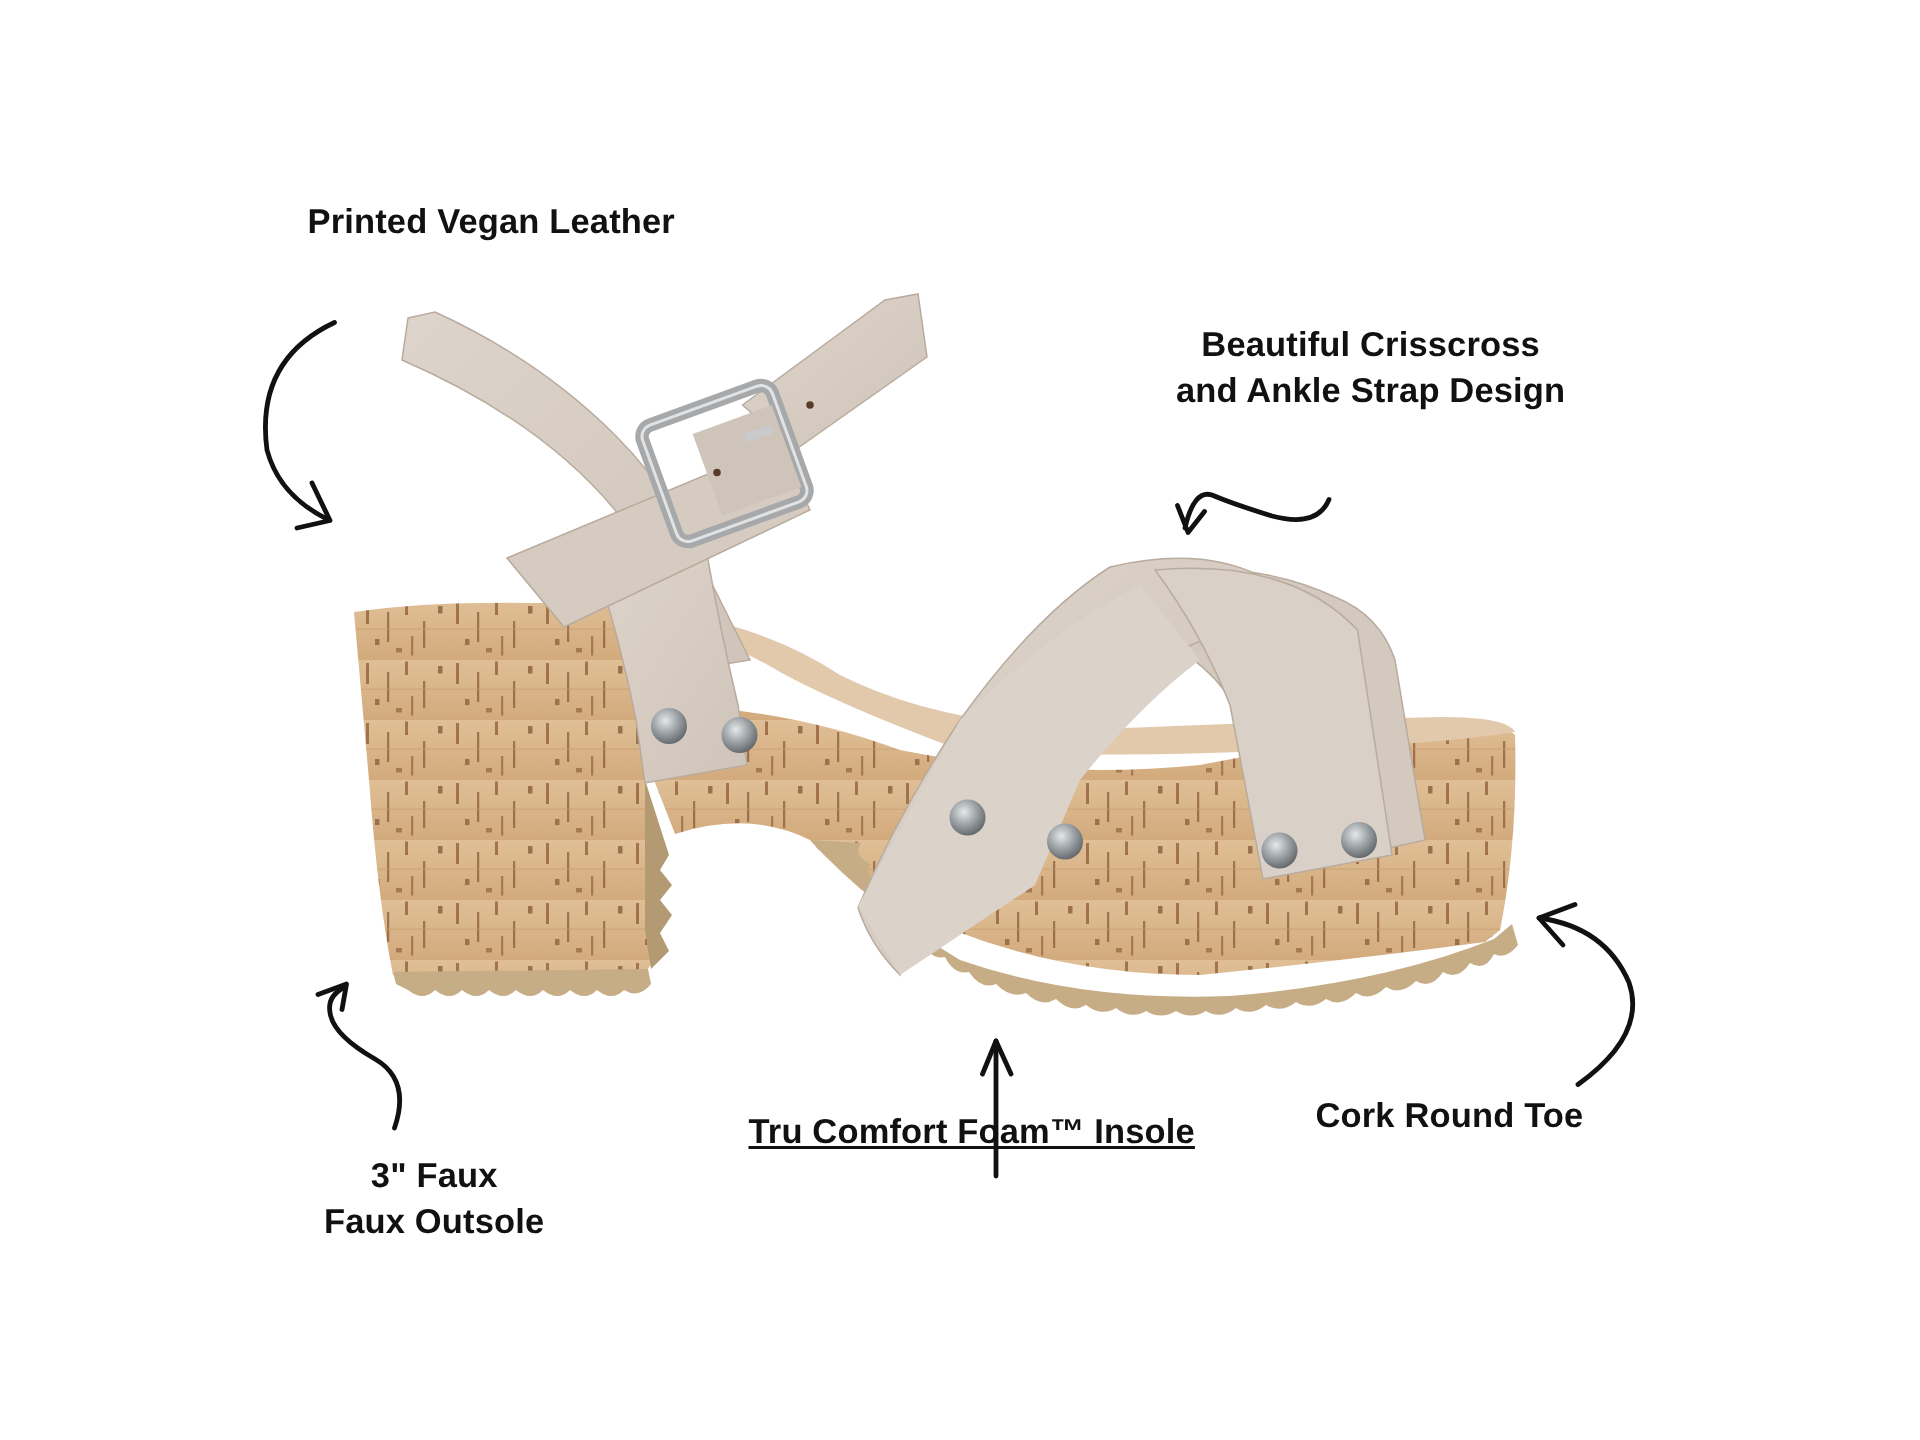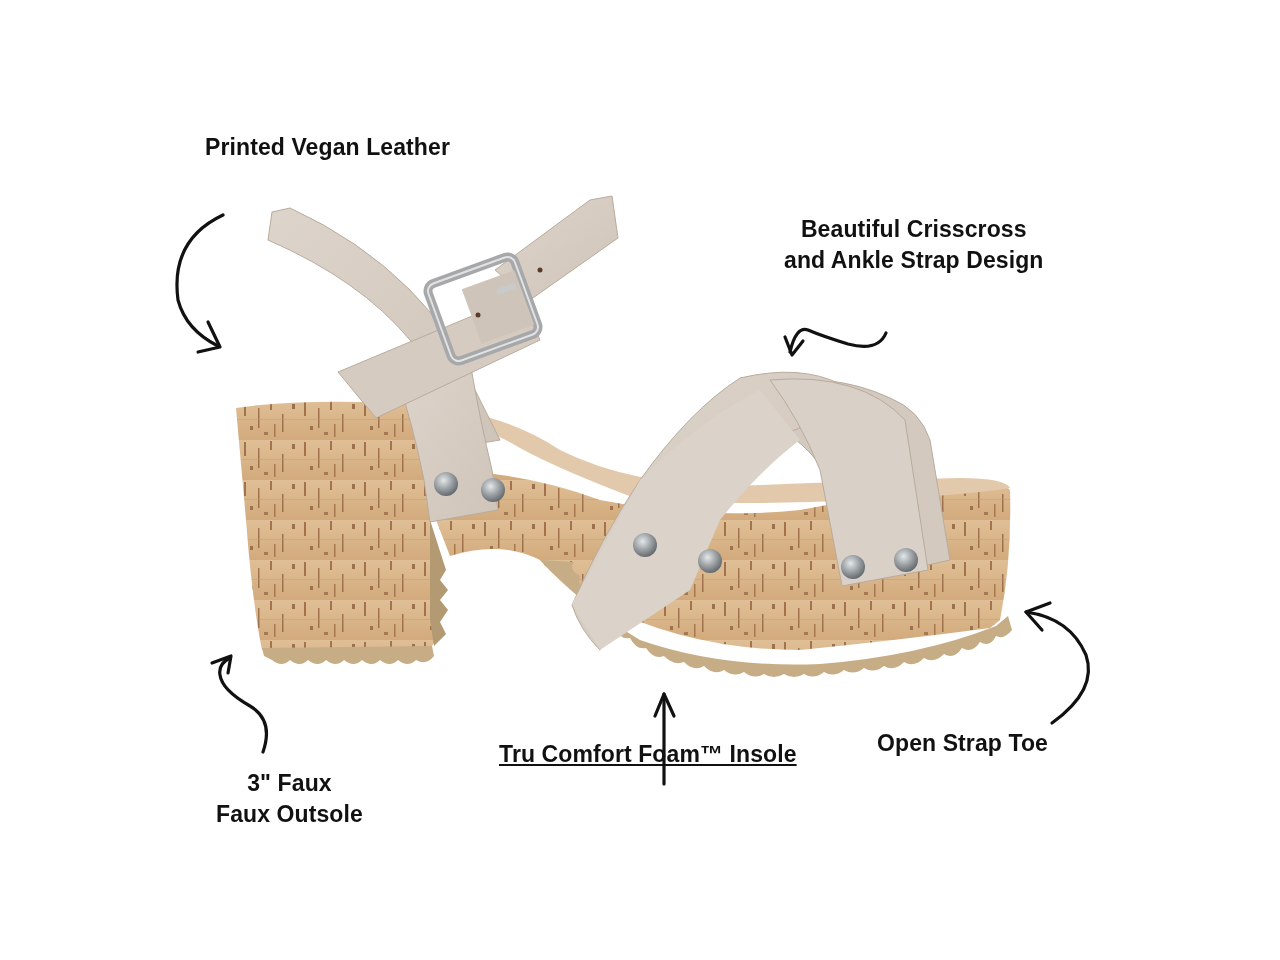--- a/index.html
+++ b/index.html
@@ -139,16 +139,16 @@
   <div class="label" style="left:216px; top:768px;">
     <span>3" Faux</span>
     <span>Faux Outsole</span>
   </div>
 
   <div class="label" style="left:499px; top:739px;text-decoration:underline;">
     <span>Tru Comfort Foam™ Insole</span>
   </div>
 
   <div class="label" style="left:877px; top:728px;">
-    <span>Open Strap Toe</span>
+    <span>Cork Round Toe</span>
   </div>
 
 </div>
 
 </body></html>

